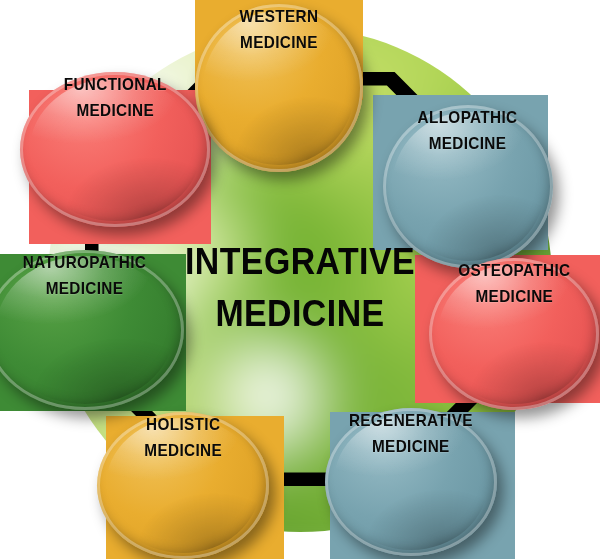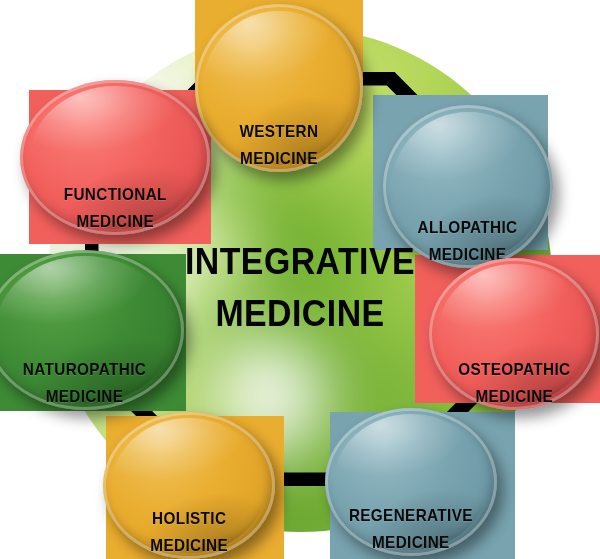--- a/index.html
+++ b/index.html
@@ -71,21 +71,21 @@
   }
 
   
   .node {
     position: absolute;
     z-index: 3;
     border-radius: 50%;
     display: flex;
     flex-direction: column;
     align-items: center;
-    justify-content: flex-end;
+    justify-content: flex-start;
     text-align: center;
     box-shadow:
       6px 8px 14px rgba(0,0,0,0.42),
       inset 0 0 0 0 rgba(0,0,0,0);
   }
   .node .gloss {
     position: absolute;
     left: 5%;
     top: 4%;
     width: 90%;
@@ -117,23 +117,23 @@
     white-space: nowrap;
     text-shadow: 0 1px 0 rgba(255,255,255,0.12);
   }
   .node .label .l2 { display: block; }
 
   
   #node-western      { left: 195px; top:   4px; width: 168px; height: 168px; background: radial-gradient(circle at 34% 26%, #f0c158 0%, #e9ad2f 42%, #d79a21 100%); }
   #node-allopathic   { left: 383px; top: 105px; width: 170px; height: 163px; background: radial-gradient(circle at 34% 26%, #97bcc6 0%, #78a3af 45%, #628f9c 100%); }
   #node-osteopathic  { left: 429px; top: 258px; width: 170px; height: 152px; background: radial-gradient(circle at 34% 26%, #fa7f79 0%, #f2605c 45%, #de4b4c 100%); }
   #node-regenerative { left: 325px; top: 408px; width: 172px; height: 148px; background: radial-gradient(circle at 34% 26%, #97bcc6 0%, #78a3af 45%, #628f9c 100%); }
-  #node-holistic     { left: 103px; top: 412px; width: 172px; height: 147px; background: radial-gradient(circle at 34% 26%, #f0c158 0%, #e9ad2f 42%, #d79a21 100%); }
+  #node-holistic     { left: 97px; top: 412px; width: 172px; height: 147px; background: radial-gradient(circle at 34% 26%, #f0c158 0%, #e9ad2f 42%, #d79a21 100%); }
   #node-naturopathic { left: -14px; top: 250px; width: 198px; height: 160px; background: radial-gradient(circle at 34% 26%, #59a346 0%, #3e8b35 45%, #2f7429 100%); }
-  #node-functional   { left:  20px; top:  80px; width: 190px; height: 155px; background: radial-gradient(circle at 34% 26%, #fa7f79 0%, #f2605c 45%, #de4b4c 100%); }
+  #node-functional   { left:  20px; top:  72px; width: 190px; height: 155px; background: radial-gradient(circle at 34% 26%, #fa7f79 0%, #f2605c 45%, #de4b4c 100%); }
 
   
   #plate-western      { left: 195px; top:   0px; width: 168px; height: 100px; background: #e9ad2f; }
   #plate-allopathic   { left: 373px; top:  95px; width: 175px; height: 155px; background: #78a3af; }
   #plate-osteopathic  { left: 415px; top: 255px; width: 185px; height: 148px; background: #f2605c; }
   #plate-regenerative { left: 330px; top: 412px; width: 185px; height: 147px; background: #78a3af; }
   #plate-holistic     { left: 106px; top: 416px; width: 178px; height: 143px; background: #e9ad2f; }
   #plate-naturopathic { left:   0px; top: 254px; width: 186px; height: 157px; background: #3e8b35; }
   #plate-functional   { left:  29px; top:  90px; width: 182px; height: 154px; background: #f2605c; }
 

